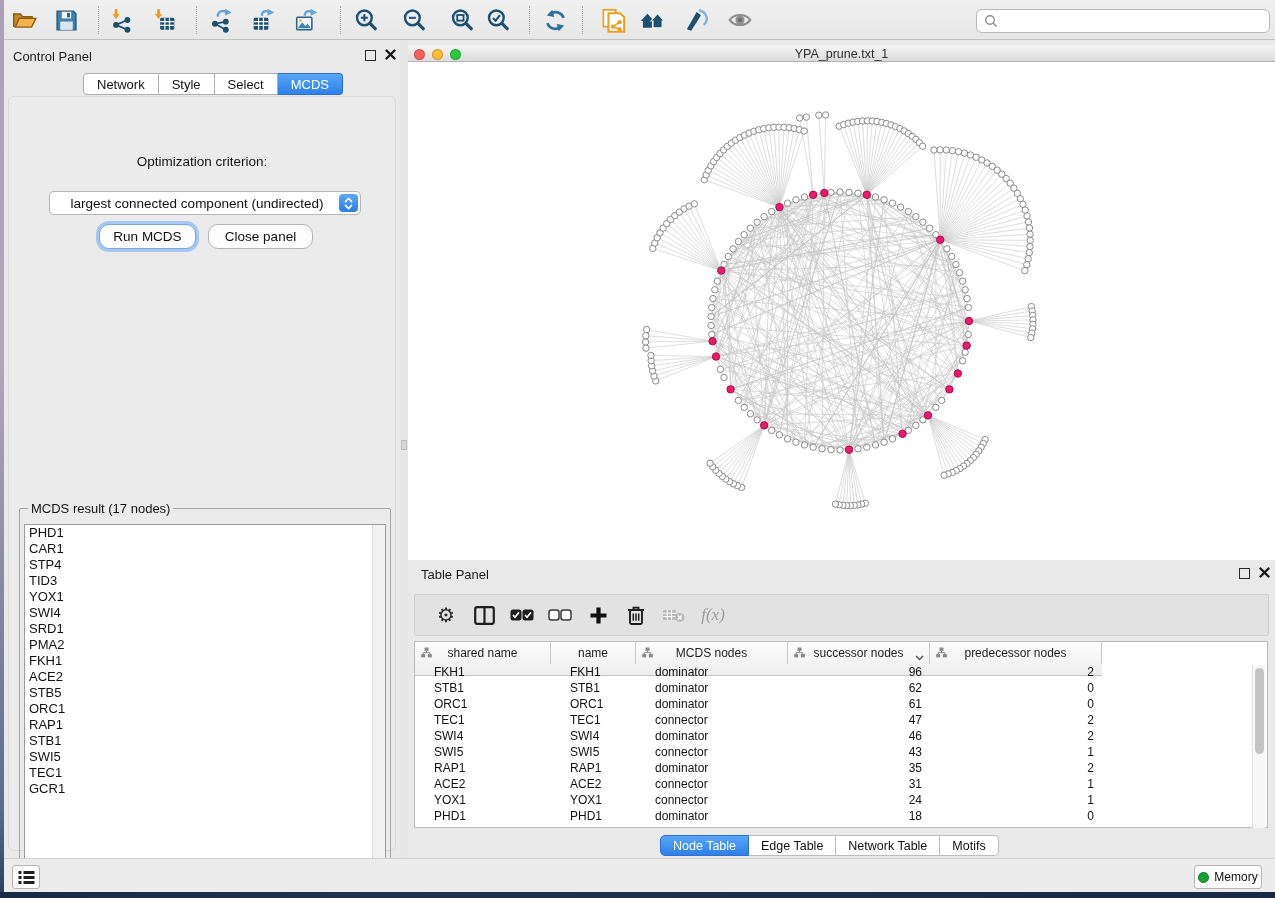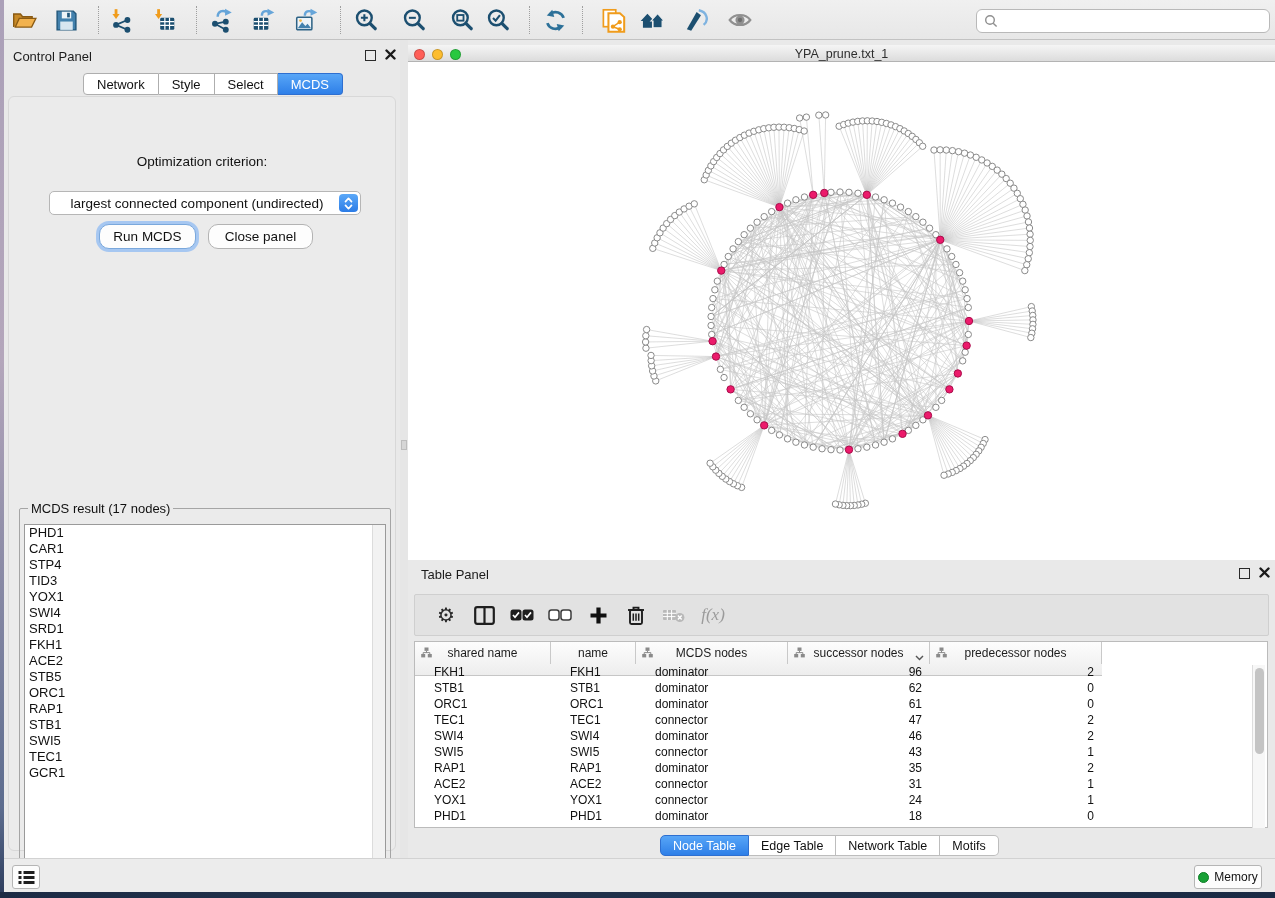--- a/index.html
+++ b/index.html
@@ -281,20 +281,21 @@
       <fieldset class="mcds-fieldset">
         <legend>MCDS result (17 nodes)</legend>
         <div class="mcds-list">
           <div class="mcds-item">PHD1</div>
             <div class="mcds-item">CAR1</div>
             <div class="mcds-item">STP4</div>
             <div class="mcds-item">TID3</div>
             <div class="mcds-item">YOX1</div>
             <div class="mcds-item">SWI4</div>
             <div class="mcds-item">SRD1</div>
+            <div class="mcds-item">PMA2</div>
             <div class="mcds-item">FKH1</div>
             <div class="mcds-item">ACE2</div>
             <div class="mcds-item">STB5</div>
             <div class="mcds-item">ORC1</div>
             <div class="mcds-item">RAP1</div>
             <div class="mcds-item">STB1</div>
             <div class="mcds-item">SWI5</div>
             <div class="mcds-item">TEC1</div>
             <div class="mcds-item">GCR1</div>
             <div class="mcds-scroll"></div>

